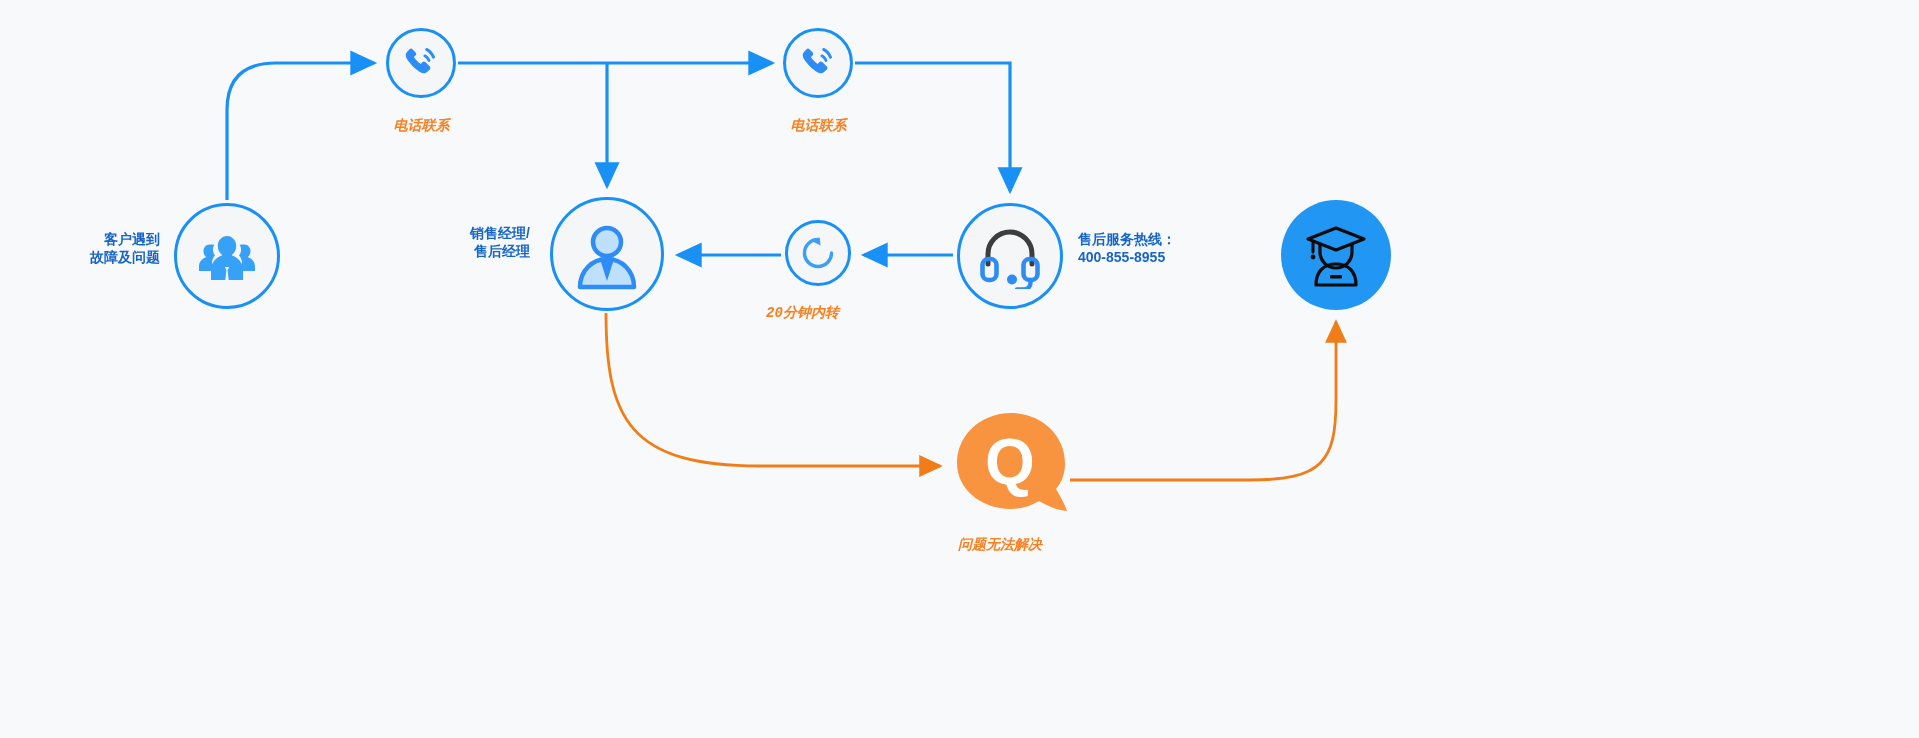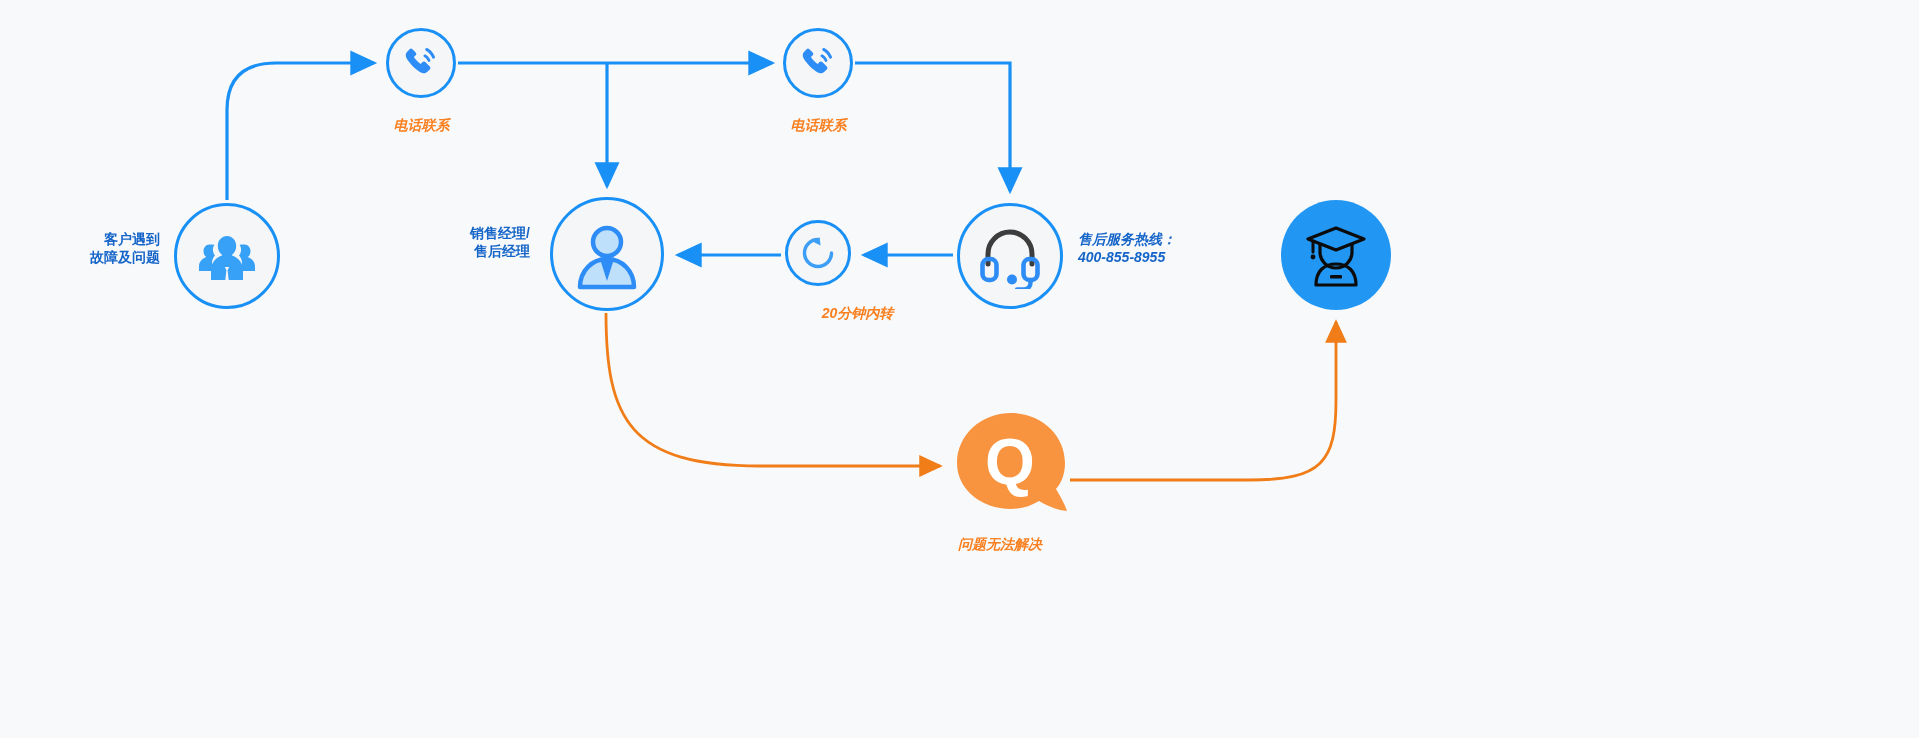--- a/index.html
+++ b/index.html
@@ -29,31 +29,31 @@
 
   
   .q-bubble{position:absolute;left:955px;top:411px;width:118px;height:112px;}
   .q-bubble svg{display:block;}
 
   
   .lbl{position:absolute;white-space:pre-line;line-height:1.32;}
   .lbl.blue  {color:#1565c9;font-weight:bold;font-size:14px;}
   .lbl.orange{color:#f98020;font-weight:bold;font-style:italic;font-size:14px;}
   .ta-r{text-align:right;}
-  .ta-l{text-align:left;font-style:italic;}
+  .ta-l{text-align:left;}
   .ta-c{text-align:center;}
 
   .l-customer{left:0px;  top:230px;width:160px;}
   .l-sales   {left:370px;top:224px;width:160px;}
   .l-hotline {left:1078px;top:230px;width:220px;}
   .l-expert  {left:1408px;top:230px;width:200px;}
 
   .l-phone1  {left:329px;top:116px;width:185px;}
   .l-phone2  {left:726px;top:116px;width:185px;}
-  .l-refresh {left:765px;top:304px;width:185px;}
+  .l-refresh {left:710px;top:304px;width:185px;font-family:Liberation Mono, monospace;}
   .l-q       {left:910px;top:535px;width:180px;}
 </style>
 </head>
 <body>
 
 <div id="stage">
 
   <svg id="wires" viewBox="0 0 1919 738">
     <defs>
       <marker id="ah-blue" markerWidth="9" markerHeight="9" refX="7.4" refY="4.5" orient="auto">

